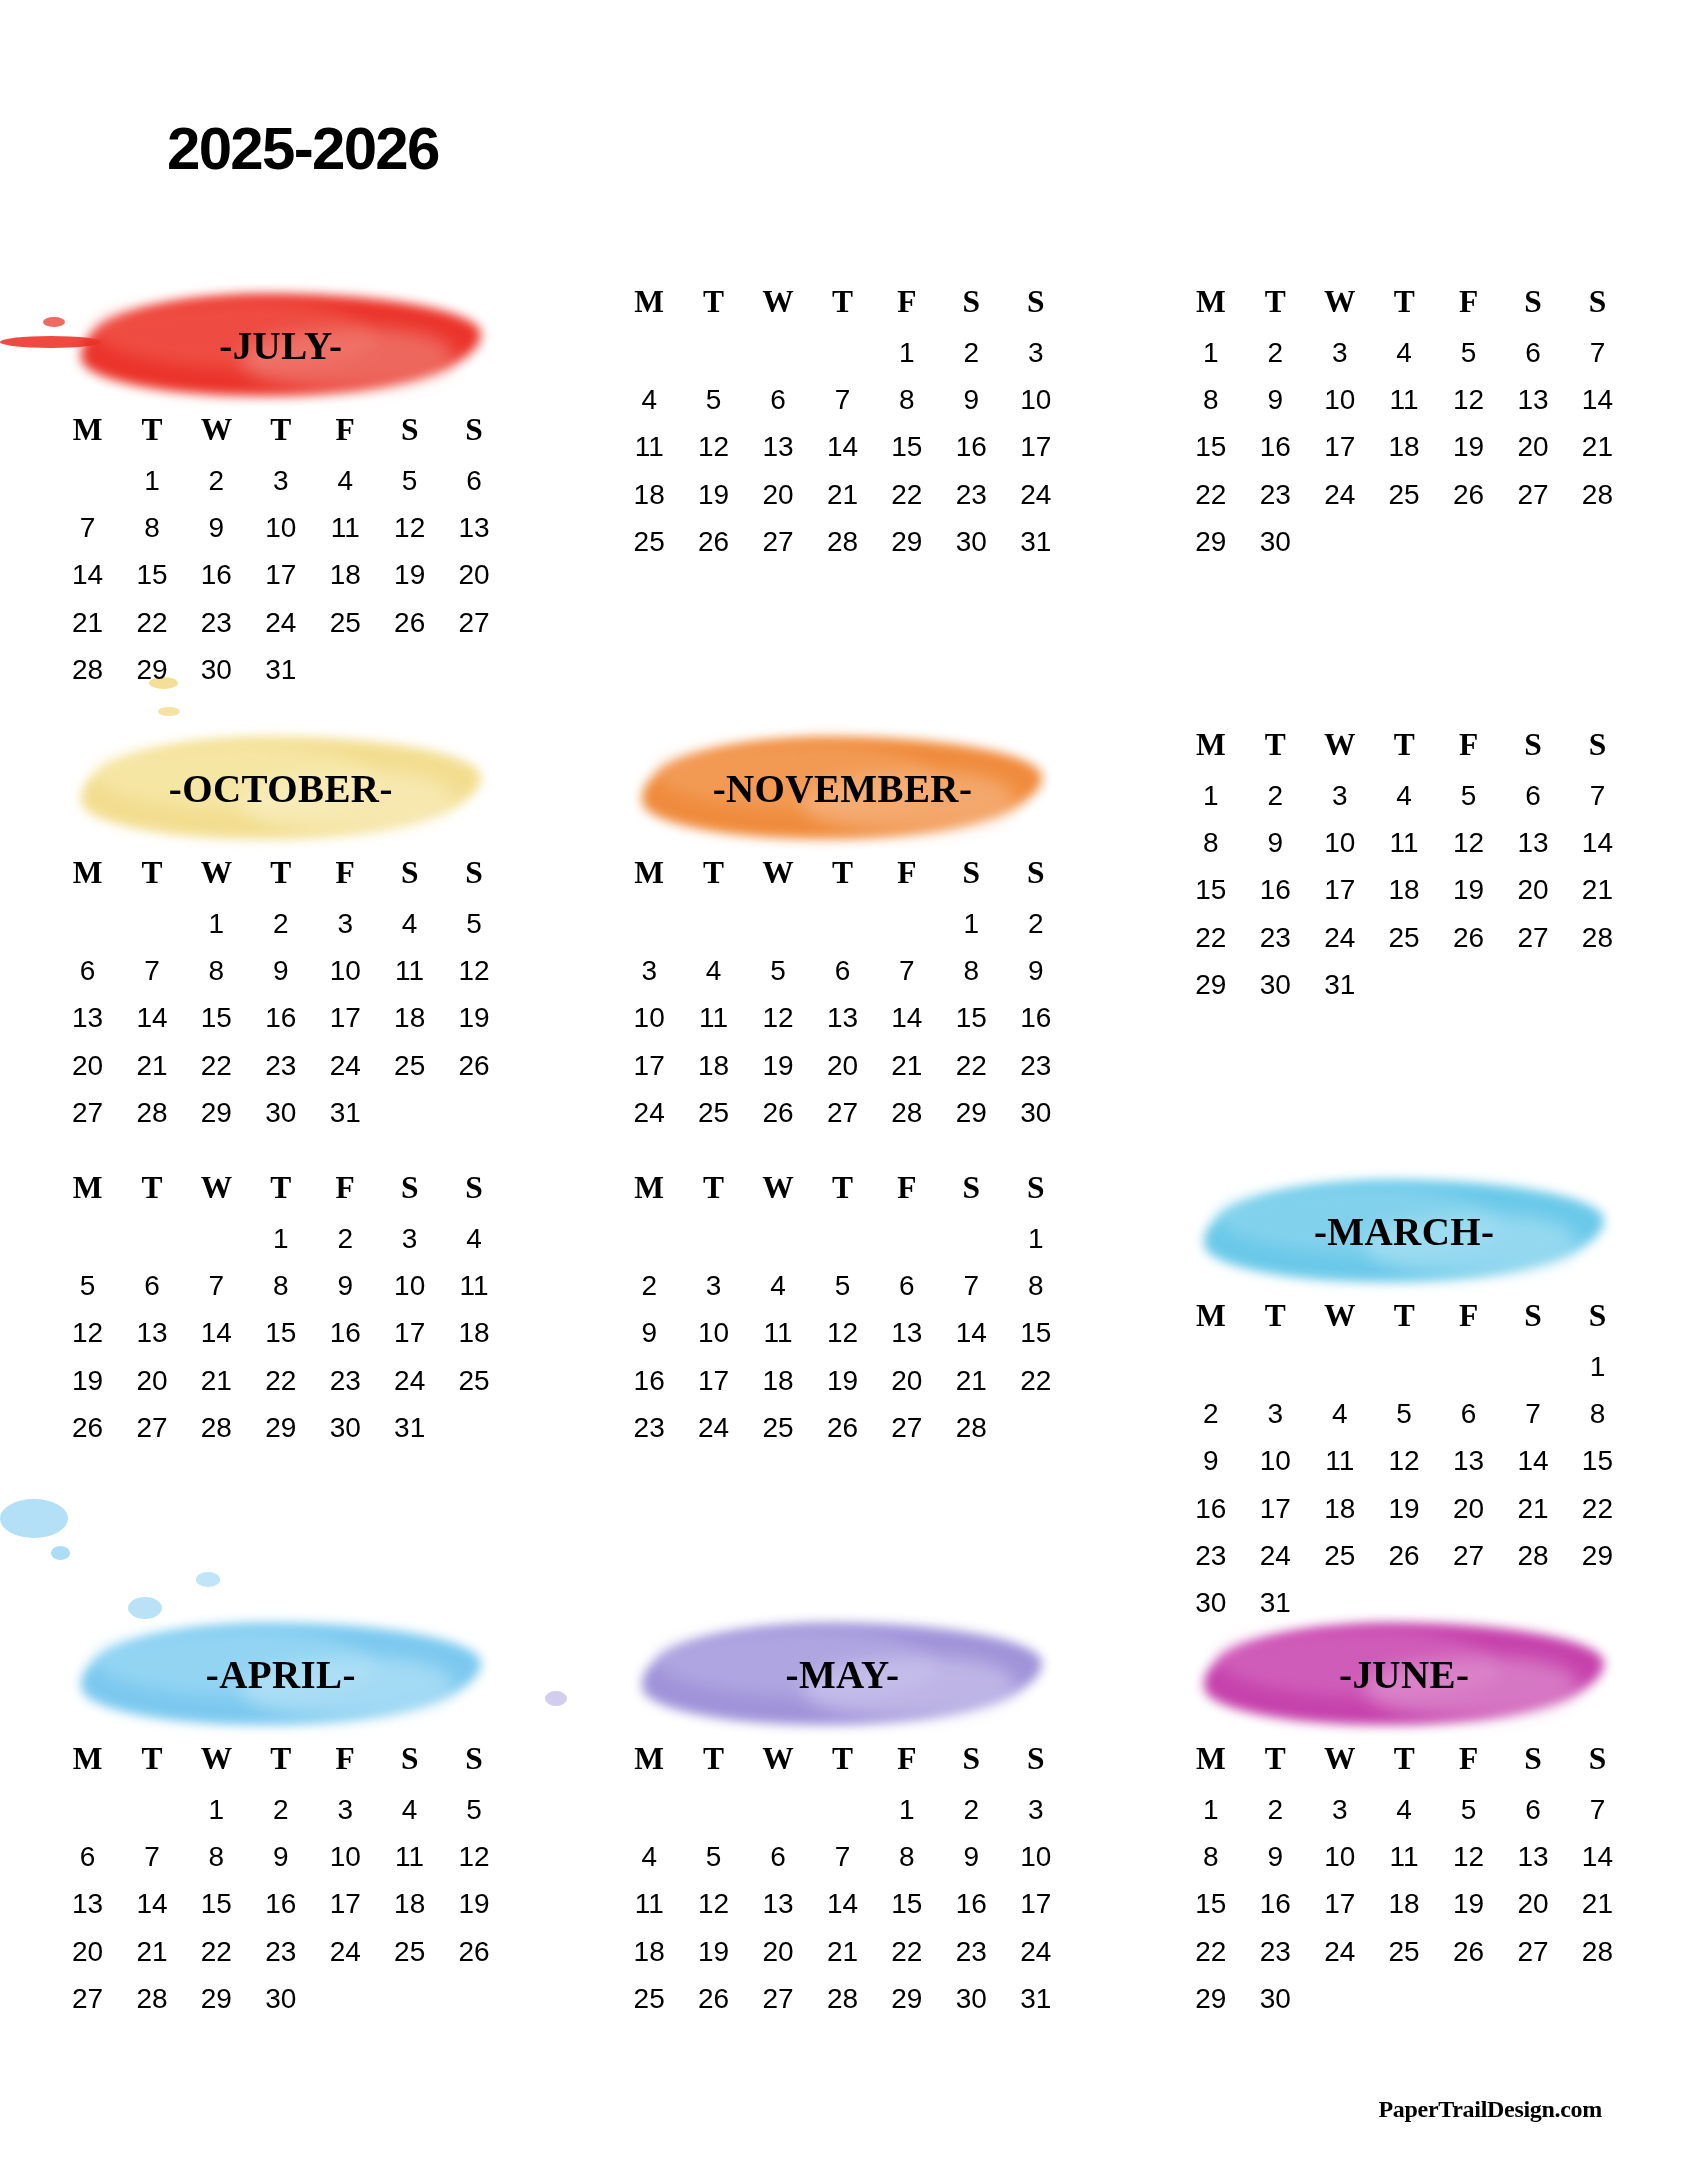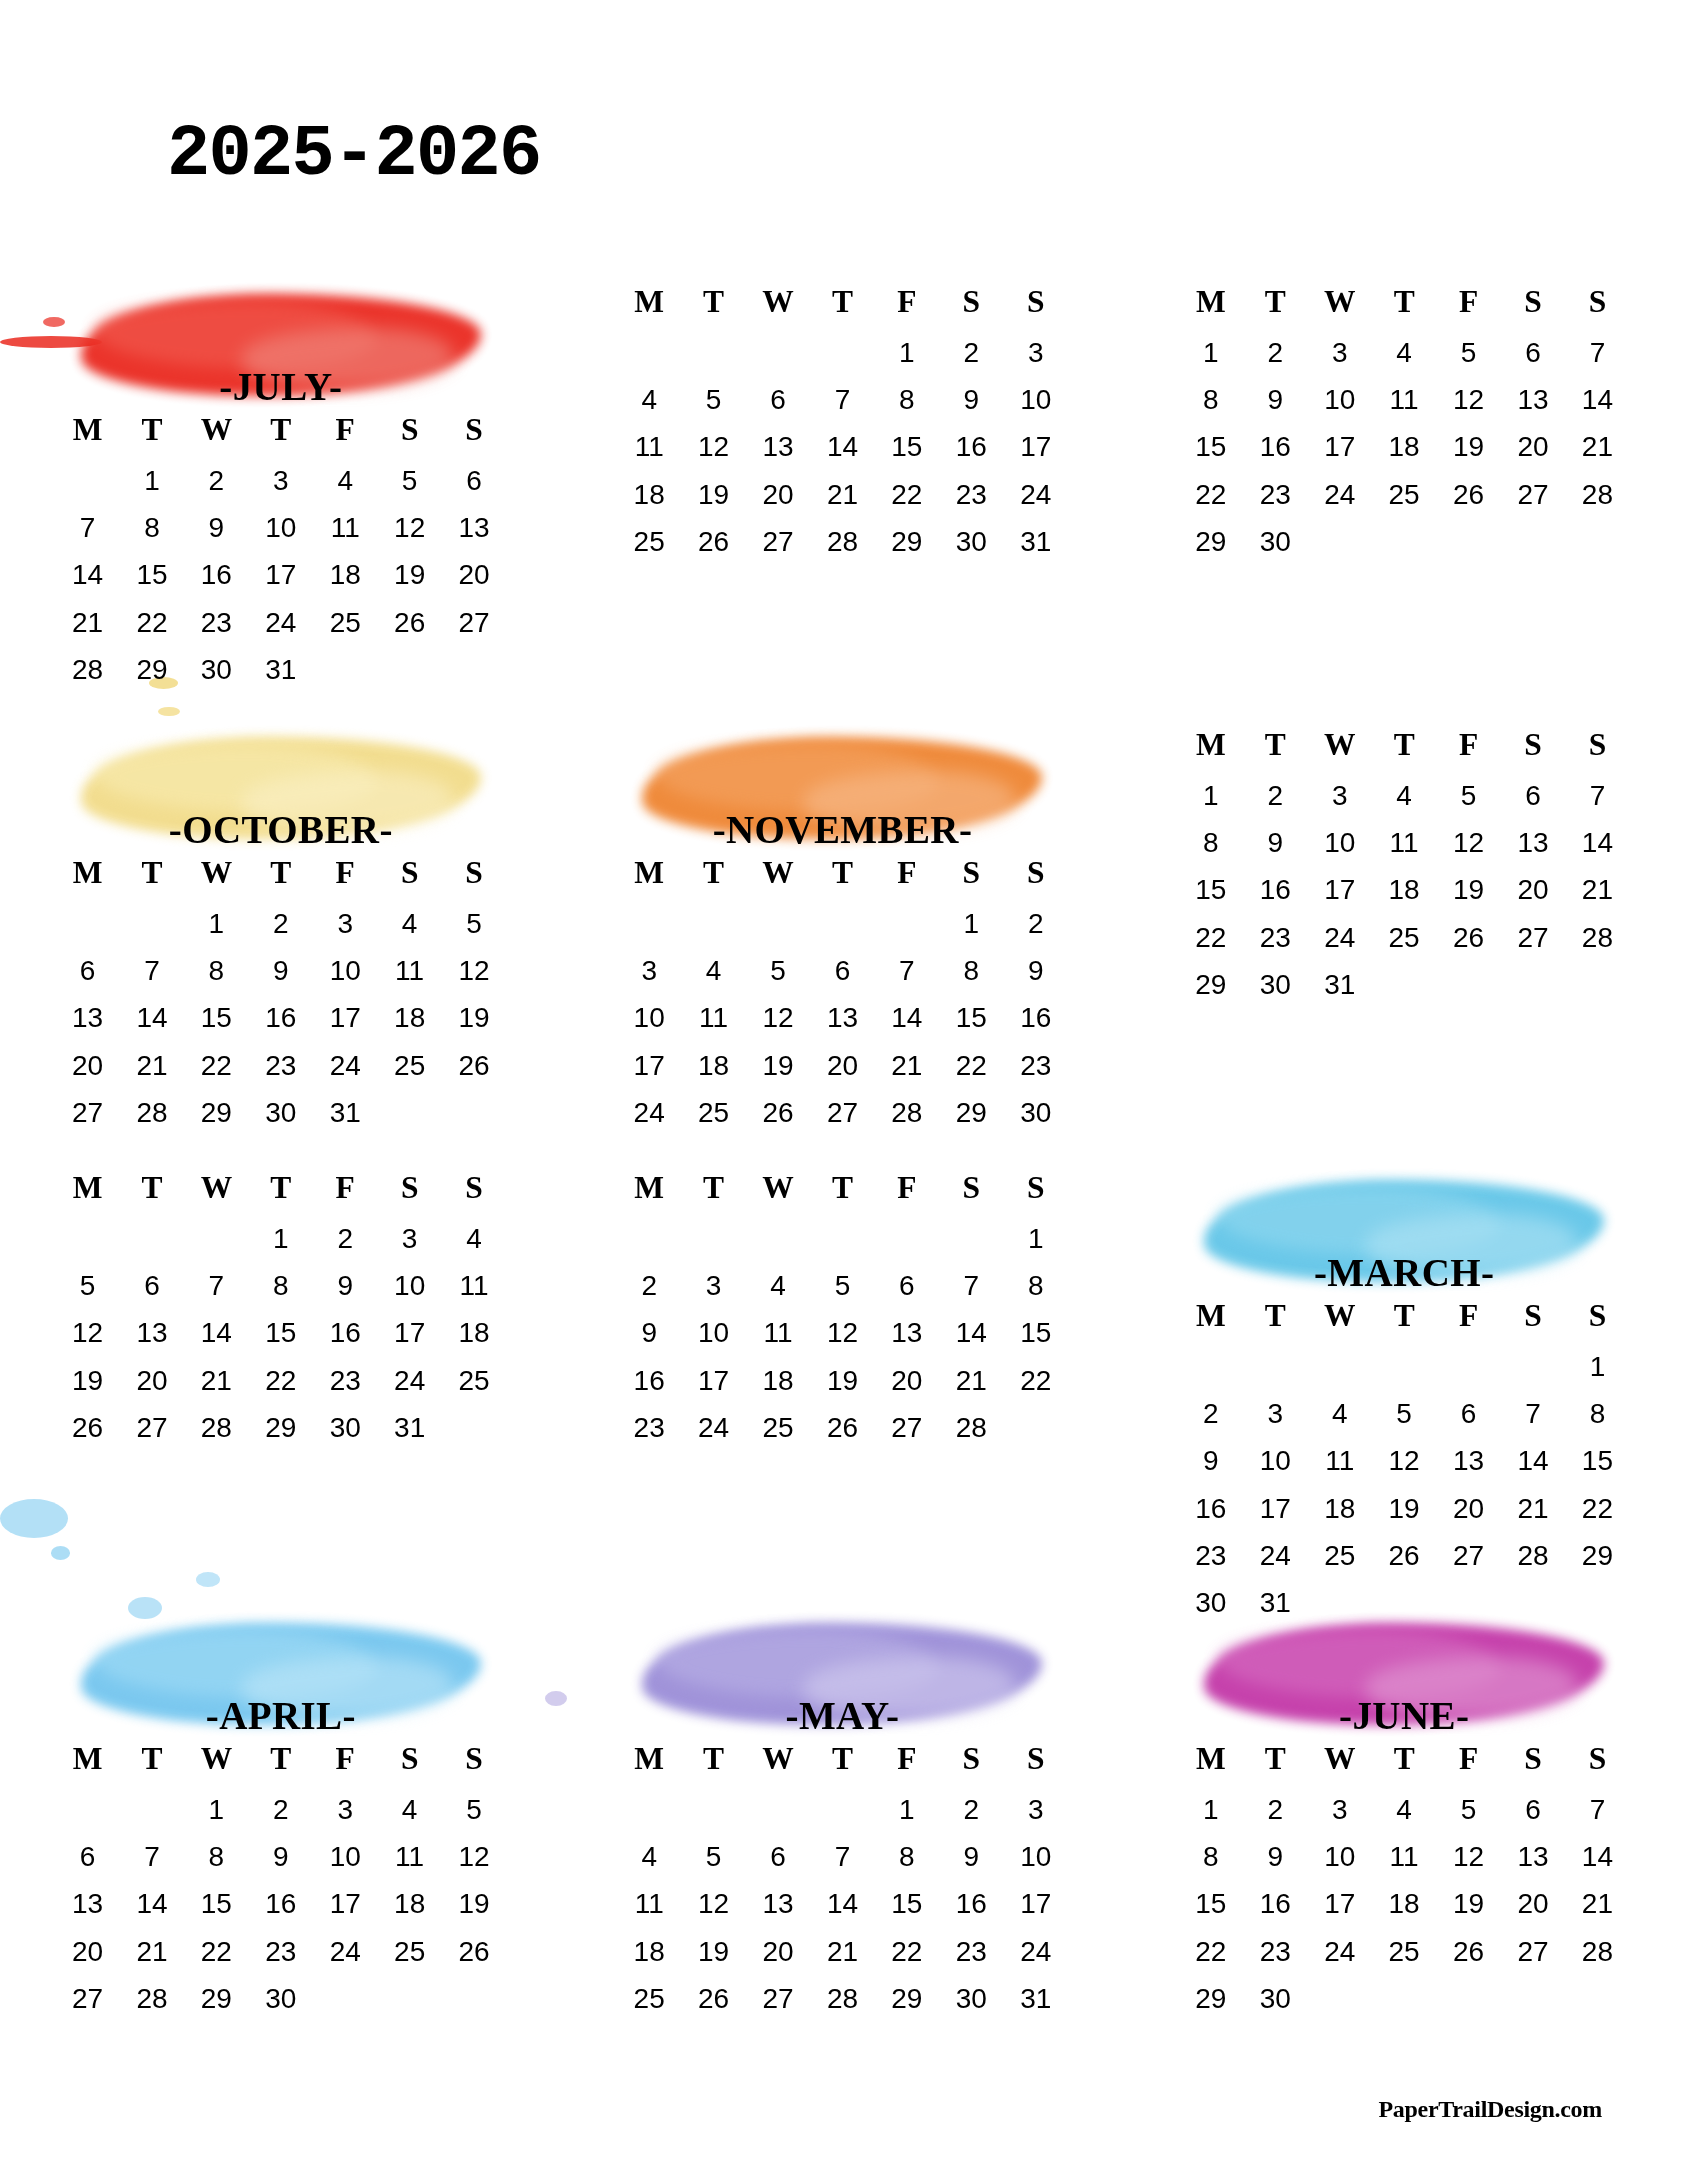--- a/index.html
+++ b/index.html
@@ -21,25 +21,25 @@
     width: 1685px;
     height: 2181px;
     box-sizing: border-box;
     padding: 0;
   }
 
   .title {
     position: absolute;
     left: 167px;
     top: 119px;
-    font-size: 72px;
+    font-size: 60px;
     font-weight: bold;
     letter-spacing: -1.7px;
     line-height: 1;
-    font-family: Liberation Mono, monospace;
+    font-family: Liberation Sans, sans-serif;
   }
 
   .grid {
     position: absolute;
     left: 0px;
     top: 281px;
     width: 1685px;
     display: grid;
     grid-template-columns: repeat(3, 1fr);
     grid-template-rows: repeat(4, 443px);
@@ -49,21 +49,21 @@
 
   .month {
     position: relative;
     padding: 0;
   }
 
   .month-header {
     position: relative;
     height: 128px;
     display: flex;
-    align-items: flex-end;
+    align-items: center;
     justify-content: center;
   }
 
   .blob {
     position: absolute;
     left: 50%;
     top: 50%;
     transform: translate(-50%, -50%);
     width: 400px;
     height: 102px;

